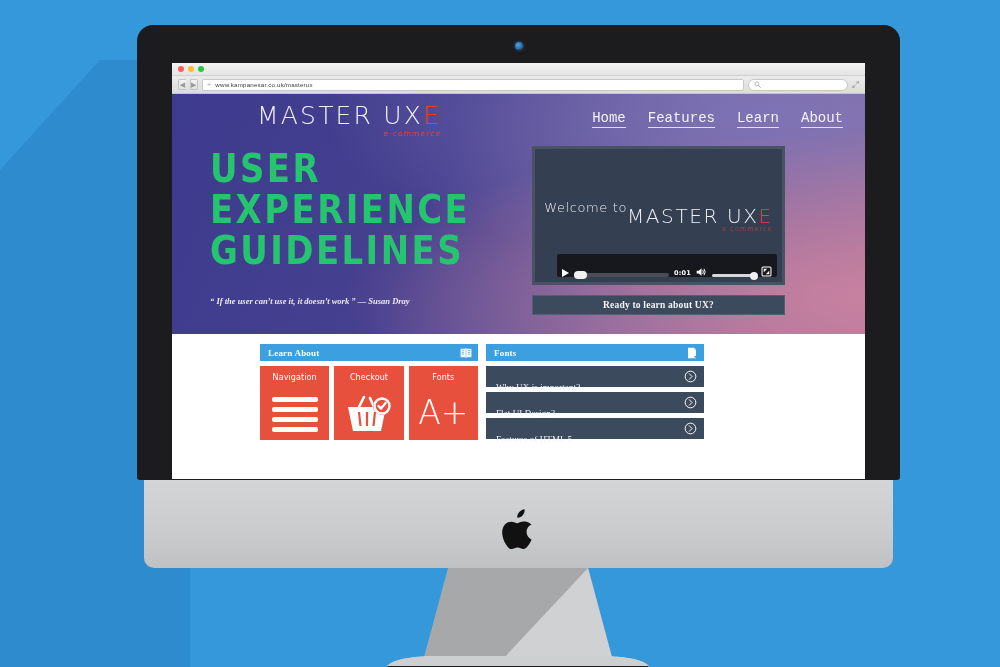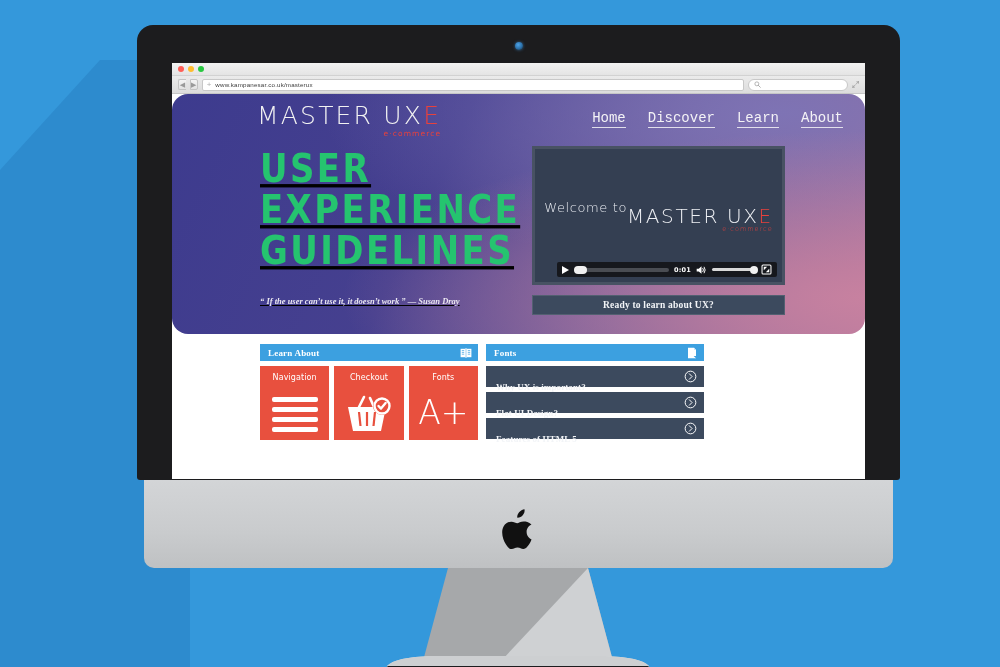--- a/index.html
+++ b/index.html
@@ -103,21 +103,20 @@
   }
   #fullscreen-icon { width: 11px; height: 11px; color: #8d8d8d; }
 
   
   #hero {
     position: relative; height: 240px;
     background:
       radial-gradient(130% 120% at 100% 85%, rgba(201,130,160,.95) 0%, rgba(201,130,160,0) 58%),
       radial-gradient(110% 110% at 88% 8%, rgba(126,117,183,.9) 0%, rgba(126,117,183,0) 60%),
       linear-gradient(115deg, #3d3b8e 0%, #46408f 38%, #6f5e9b 68%, #a9739b 100%);
-    border-radius: 16px;
   }
   #site-header {
     display: flex; align-items: flex-start; justify-content: space-between;
     padding: 9px 22px 0 0;
   }
   #logo-wrap { padding-left: 85px; position: relative; }
   #logo {
     font-size: 25px; letter-spacing: 2.2px; color: #f2f2f2;
     font-weight: 300; font-family: "DejaVu Sans", sans-serif; line-height: 1;
   }
@@ -129,21 +128,21 @@
   }
   #site-nav { display: flex; gap: 22px; padding-top: 7px; }
   .nav-link {
     font-family: Liberation Mono, monospace;
     font-size: 14px; color: #f4f3f6;
     border-bottom: 1px solid rgba(244,243,246,.85);
     padding-bottom: .5px; text-decoration: none; white-space: nowrap; text-align: right;
   }
 
   #hero-body { display: flex; padding: 18px 22px 0 0; }
-  #hero-left { width: 352px; padding-left: 88px; text-decoration: underline; }
+  #hero-left { width: 352px; padding-left: 38px; }
   .headline {
     font-family: "DejaVu Sans", sans-serif;
     font-weight: bold;
     color: #25c46f;
     font-size: 35px;
     line-height: 41px;
     letter-spacing: 2.5px;
     transform: scaleY(1.12) scaleX(.97);
     transform-origin: left top;
     white-space: nowrap;
@@ -172,23 +171,23 @@
     font-family: "DejaVu Sans", sans-serif; font-weight: 300;
     font-size: 20px; letter-spacing: 1.6px; color: #eef0f4;
     position: relative; line-height: 1;
   }
   #video-logo .accent { color: #e8413c; }
   #video-logo-sub {
     position: absolute; right: 0; top: 20px;
     font-size: 6.5px; letter-spacing: 1px; color: #e8413c;
   }
   #video-controls {
-    position: absolute; left: 22px; right: 5px; bottom: 5px; height: 15px;
+    position: absolute; left: 22px; right: 5px; bottom: 5px; height: 23px;
     background: #16181d; border-radius: 2px;
-    display: flex; align-items: center; padding: 0 5px; gap: 5px;
+    display: flex; align-items: flex-end; padding: 0 5px; gap: 5px;
   }
   #play-icon {
     width: 0; height: 0; border-left: 7px solid #fff;
     border-top: 4.5px solid transparent; border-bottom: 4.5px solid transparent;
   }
   #scrub-track {
     flex: 1; height: 4px; background: #4a4d53; border-radius: 2px;
     position: relative;
   }
   #scrub-handle {
@@ -255,21 +254,21 @@
     margin-top: -4px;
   }
 
   #news-list { margin-top: 5px; display: flex; flex-direction: column; gap: 5px; }
   .news-item {
     height: 21px; background: #3c4a5e;
     display: flex; align-items: center; justify-content: space-between;
     padding: 0 7px 0 10px;
   }
   .news-text {
-    font-family: "Liberation Serif", serif; font-weight: bold;
+    font-family: "Liberation Serif", serif; font-weight: normal;
     font-size: 9px; color: #f2f4f7; letter-spacing: .1px; margin-top: 20px;
   }
   .chev-icon { width: 13px; height: 13px; }
 </style>
 </head>
 <body>
 
 <svg id="bg-shadow" viewBox="0 0 1000 667">
   <polygon points="0,170 100,60 100,667 0,667" fill="#2d8bce"></polygon>
   <polygon points="100,60 190,60 190,667 100,667" fill="#2d8bce"></polygon>
@@ -322,21 +321,21 @@
 
         <div id="site-header">
           <div id="logo-wrap">
             <div id="logo">
               <span>MASTER UX</span><span class="accent">E</span>
             </div>
             <div id="logo-sub">e·commerce</div>
           </div>
           <nav id="site-nav">
             <a class="nav-link">Home</a>
-            <a class="nav-link">Discover</a>
+            <a class="nav-link">Features</a>
             <a class="nav-link">Learn</a>
             <a class="nav-link">About</a>
           </nav>
         </div>
 
         <div id="hero-body">
           <div id="hero-left">
             <div class="headline">USER</div>
             <div class="headline">EXPERIENCE</div>
             <div class="headline">GUIDELINES</div>

